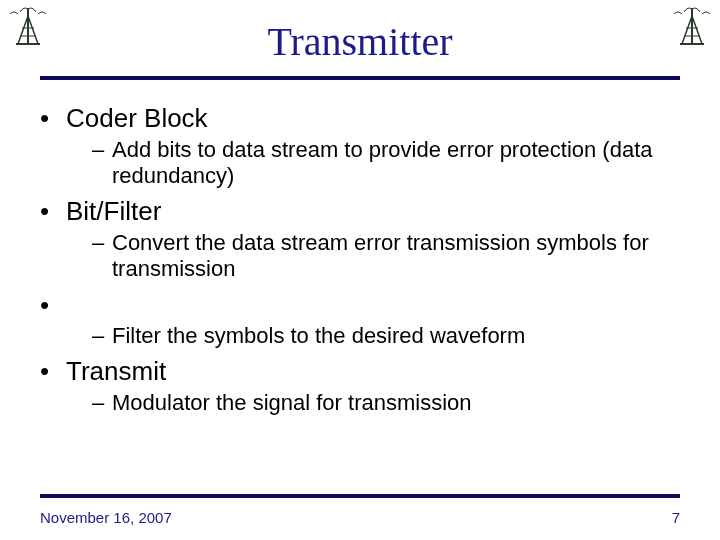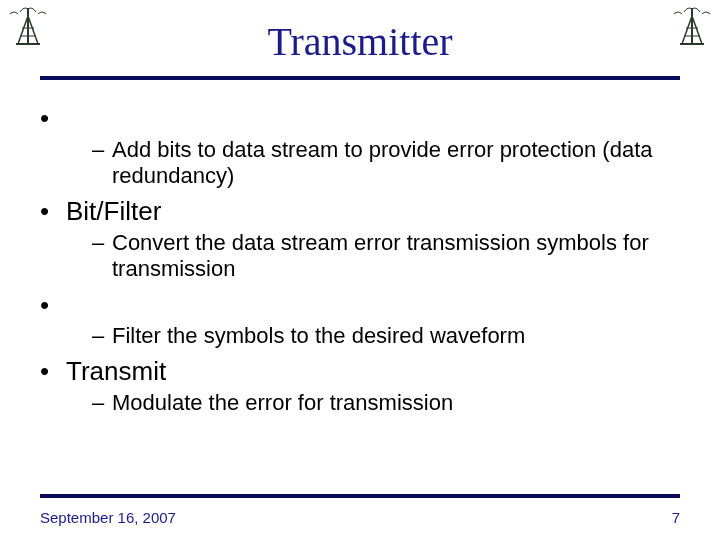--- a/index.html
+++ b/index.html
@@ -124,20 +124,21 @@
     </svg>
   </div>
 
   <h1 class="title">Transmitter</h1>
   <div class="hr-main"></div>
 
   <div class="content">
 
     <div class="l1">
       <span class="bullet">•</span>
+      <span>Coder Block</span>
     </div>
     <div class="l2">
       <span class="dash">–</span>
       <span class="text">Add bits to data stream to provide error protection (data redundancy)</span>
     </div>
 
     <div class="l1">
       <span class="bullet">•</span>
       <span>Bit/Filter</span>
     </div>
@@ -153,24 +154,24 @@
       <span class="dash">–</span>
       <span class="text">Filter the symbols to the desired waveform</span>
     </div>
 
     <div class="l1">
       <span class="bullet">•</span>
       <span>Transmit</span>
     </div>
     <div class="l2">
       <span class="dash">–</span>
-      <span class="text">Modulate the error for transmission</span>
+      <span class="text">Modulator the signal for transmission</span>
     </div>
 
   </div>
 
   <div class="hr-footer"></div>
   <div class="footer">
-    <span>September 16, 2007</span>
+    <span>November 16, 2007</span>
     <span>7</span>
   </div>
 
 </div>
 
 </body></html>

